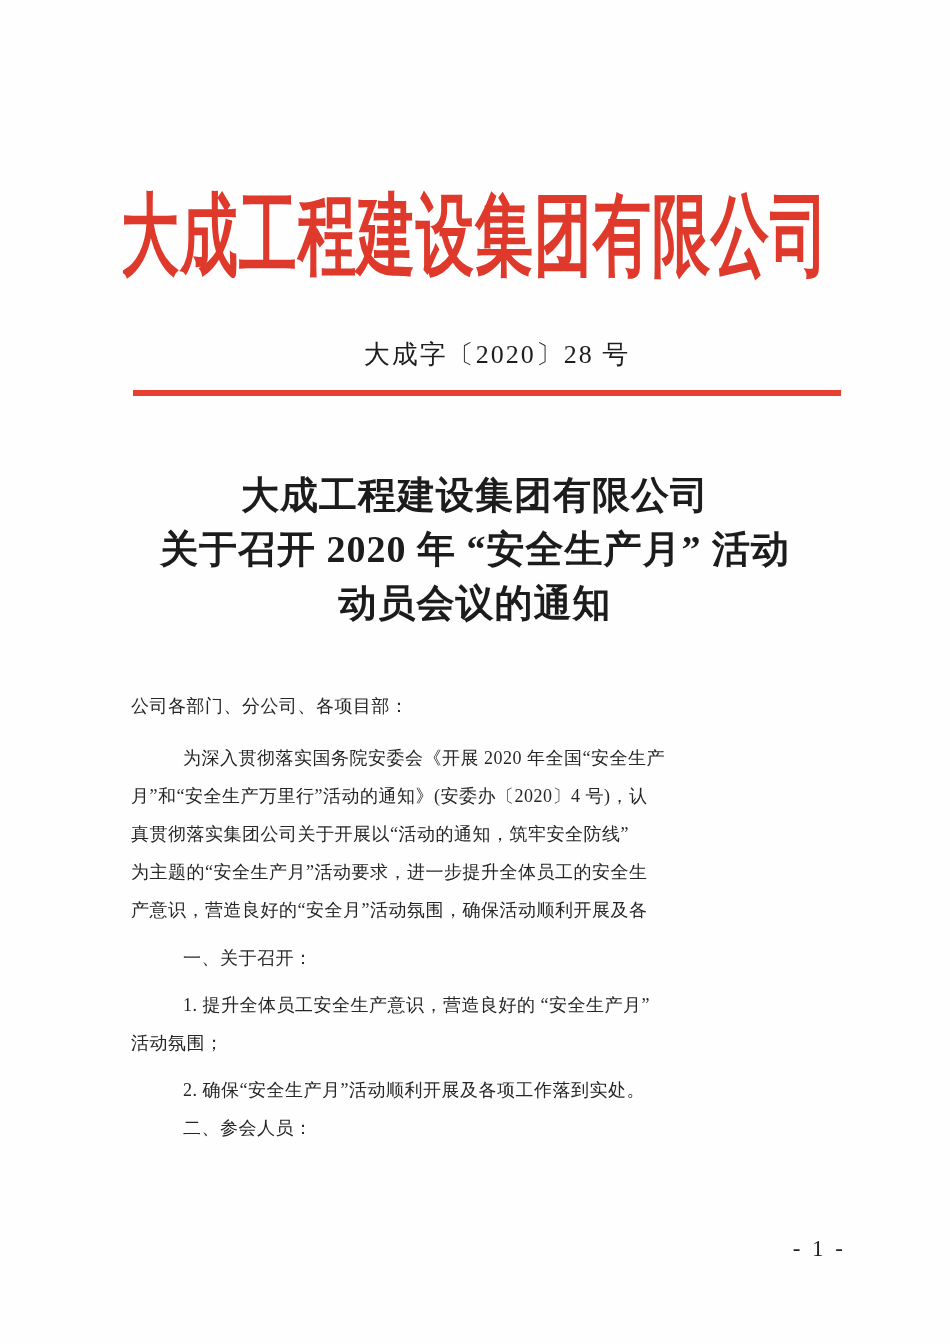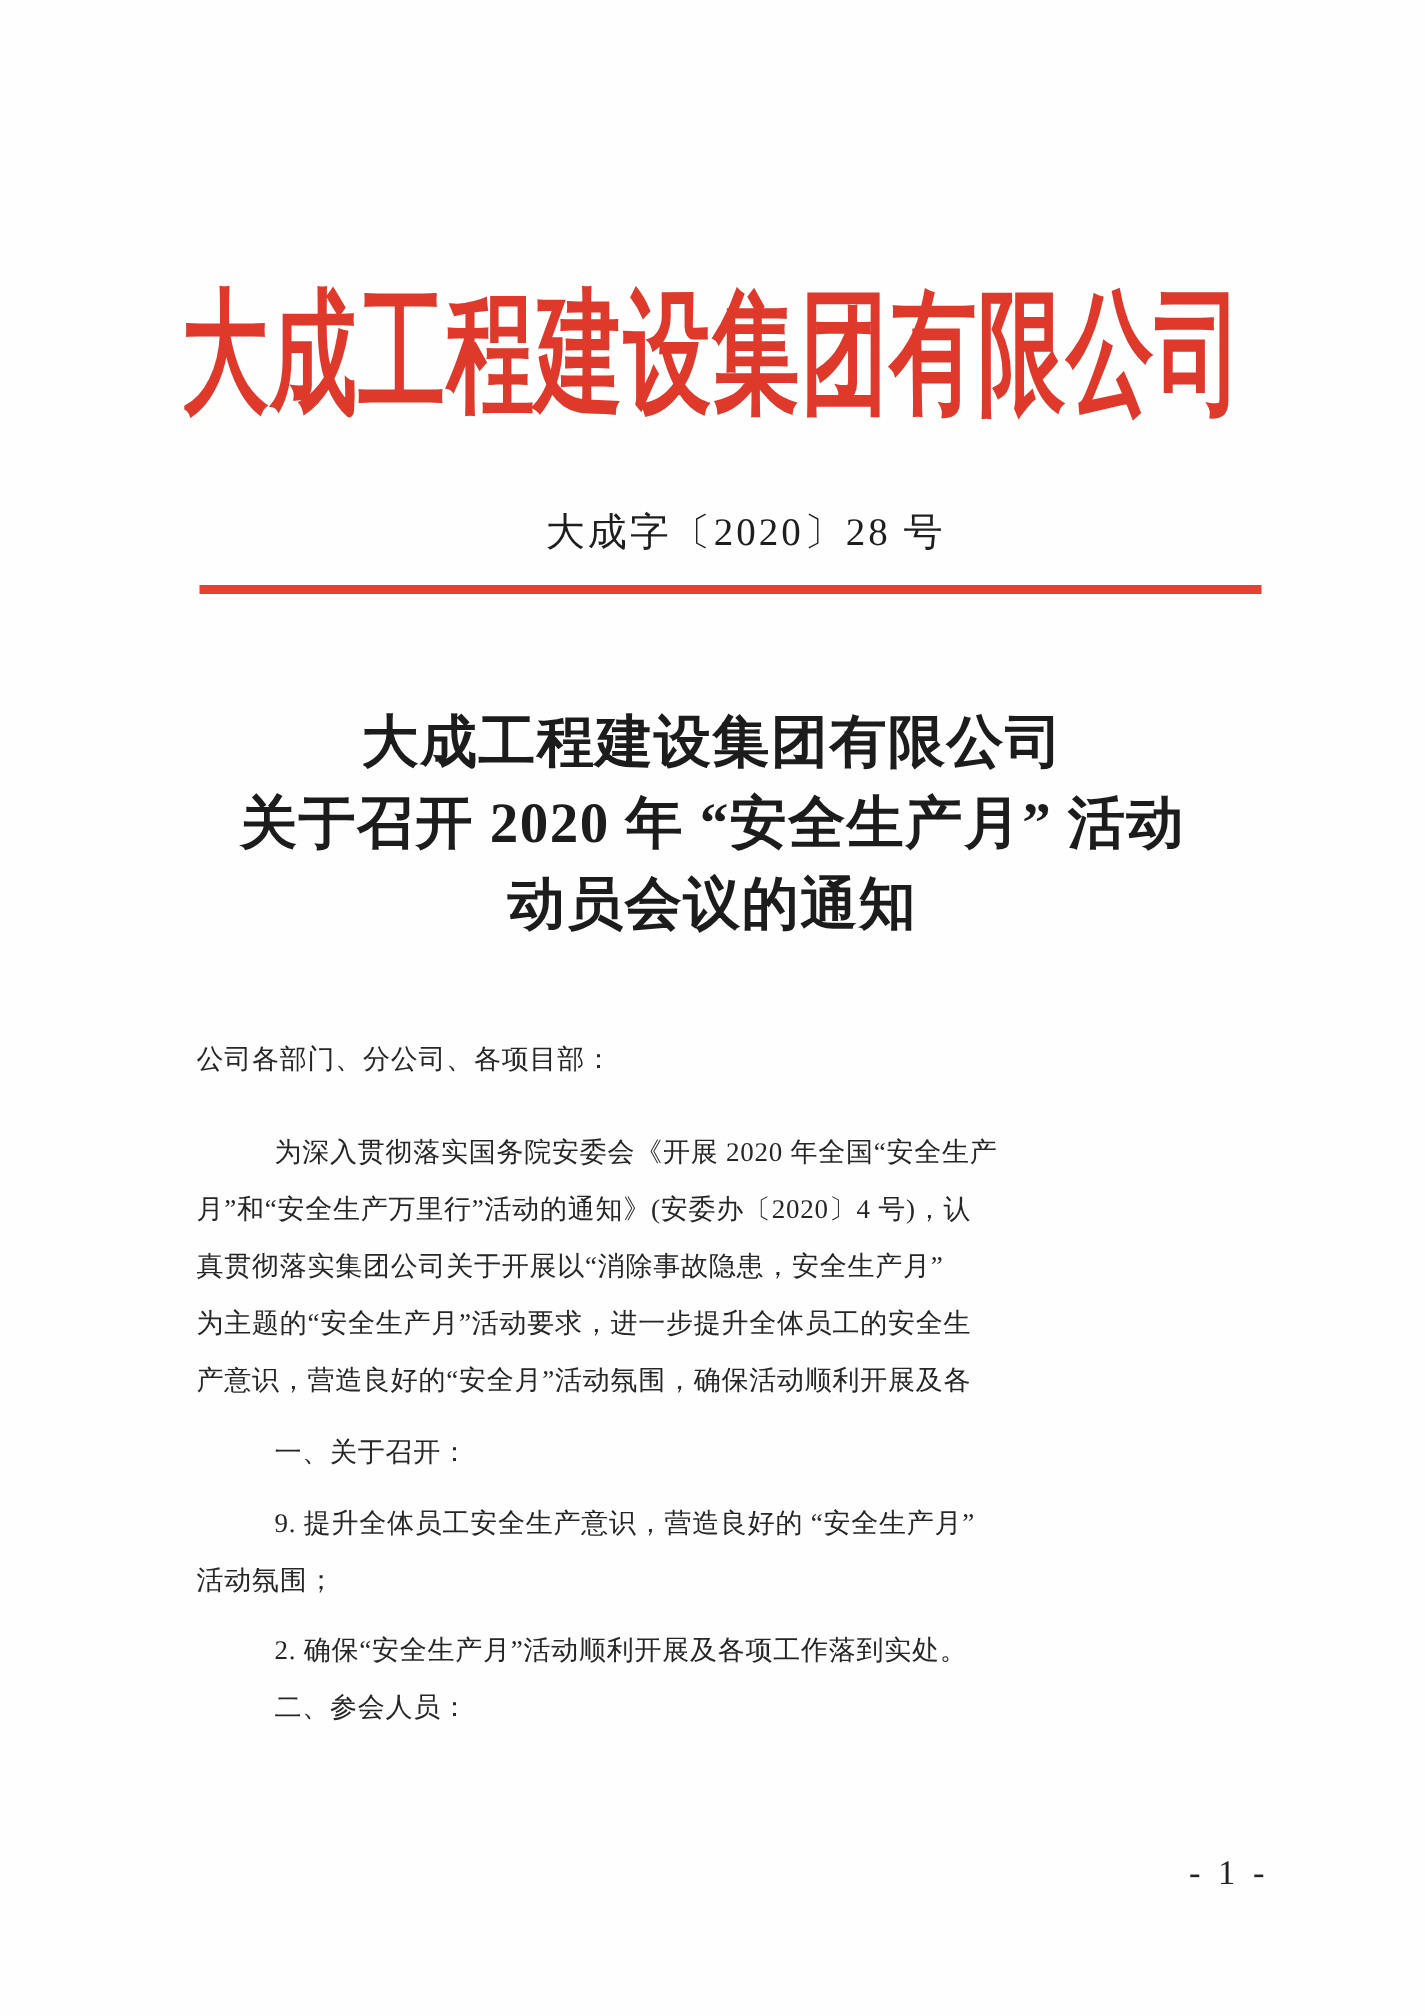--- a/index.html
+++ b/index.html
@@ -69,21 +69,21 @@
     top: 687px;
     left: 131px;
     width: 752px;
     font-size: 18px;
     line-height: 38px;
     color: #262626;
     letter-spacing: 0.5px;
   }
   .body-text .line { white-space: nowrap; }
   .ind  { padding-left: 52px; }   
-  .mt14 { margin-top: 24px; }
+  .mt14 { margin-top: 14px; }
   .mt10 { margin-top: 10px; }
   .mt9  { margin-top: 9px; }
   .mt12 { margin-top: 0; }
   
   .page-number {
     position: absolute;
     top: 1236px;
     right: 104px;
     font-size: 23px;
     color: #222222;
@@ -106,27 +106,27 @@
     <div class="line">大成工程建设集团有限公司</div>
     <div class="line">关于召开 2020 年 “安全生产月” 活动</div>
     <div class="line">动员会议的通知</div>
   </div>
 
   <div class="body-text">
     <div class="line">公司各部门、分公司、各项目部：</div>
 
     <div class="line ind mt14">为深入贯彻落实国务院安委会《开展 2020 年全国“安全生产</div>
     <div class="line">月”和“安全生产万里行”活动的通知》(安委办〔2020〕4 号)，认</div>
-    <div class="line">真贯彻落实集团公司关于开展以“消除事故隐患，安全生产月”</div>
+    <div class="line">真贯彻落实集团公司关于开展以“活动的通知，筑牢安全防线”</div>
     <div class="line">为主题的“安全生产月”活动要求，进一步提升全体员工的安全生</div>
     <div class="line">产意识，营造良好的“安全月”活动氛围，确保活动顺利开展及各</div>
 
     <div class="line ind mt10">一、关于召开：</div>
 
-    <div class="line ind mt9">9. 提升全体员工安全生产意识，营造良好的 “安全生产月”</div>
+    <div class="line ind mt9">1. 提升全体员工安全生产意识，营造良好的 “安全生产月”</div>
     <div class="line">活动氛围；</div>
 
     <div class="line ind mt9">2. 确保“安全生产月”活动顺利开展及各项工作落到实处。</div>
 
     <div class="line ind mt12">二、参会人员：</div>
   </div>
 
   <div class="page-number">- 1 -</div>
 
 </div>

